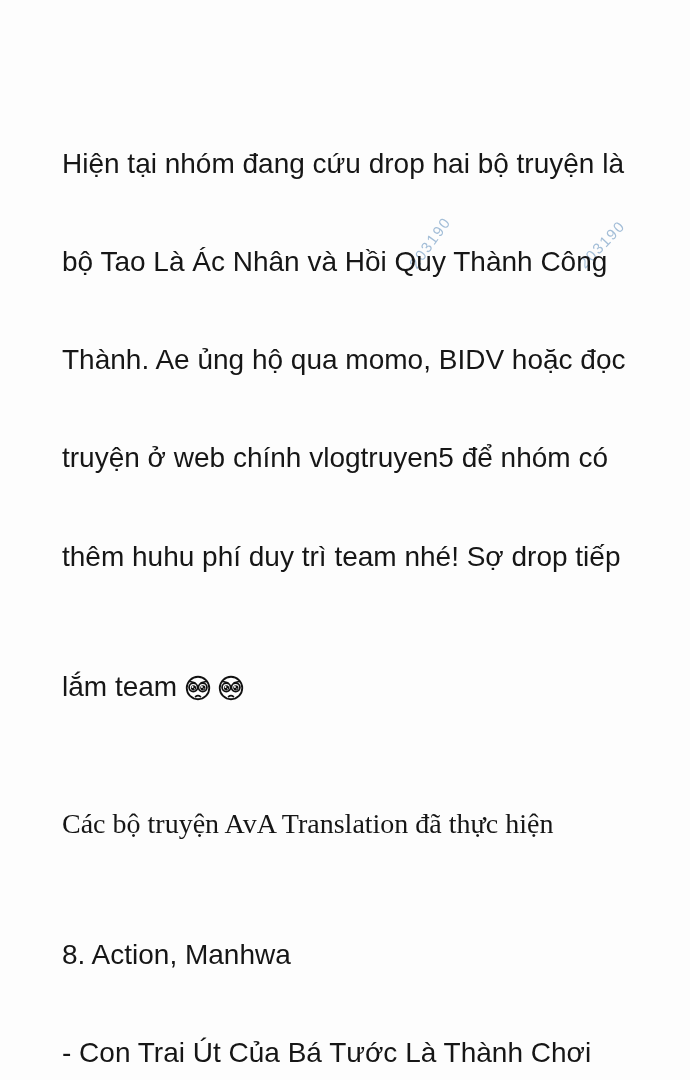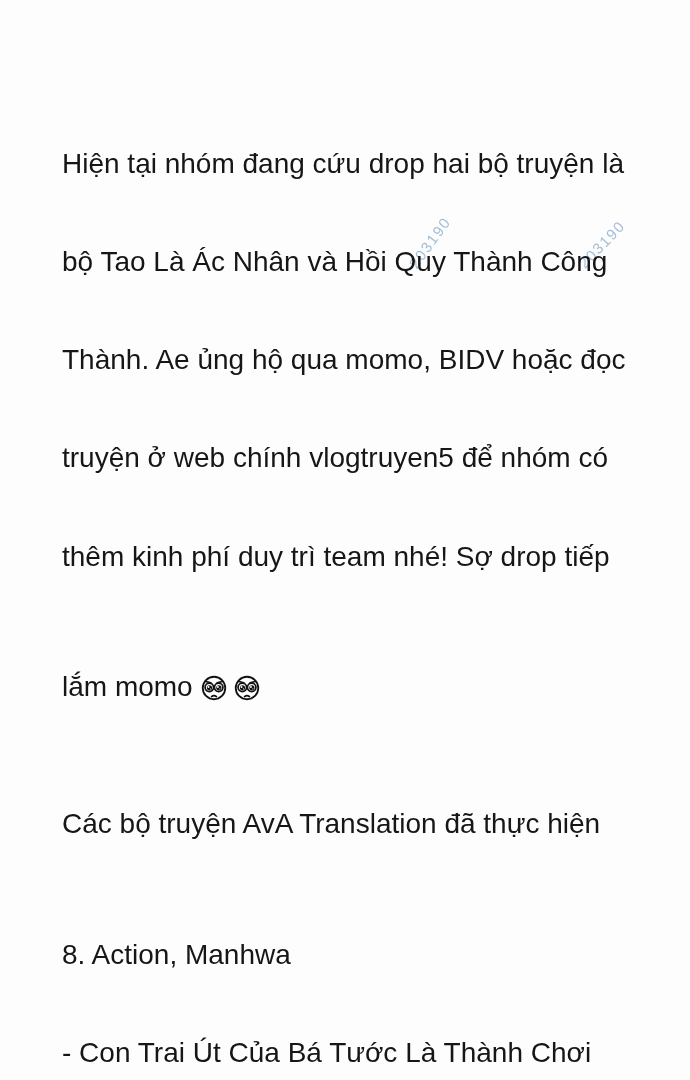--- a/index.html
+++ b/index.html
@@ -35,21 +35,21 @@
     top: 0;
     width: 690px;
     box-sizing: border-box;
     padding: 50px 28px 0 62px;
     color: #161616;
     font-size: 28px;
     line-height: 32.7px;
     white-space: pre;
   }
   .line { min-height: 32.7px; }
-  .heading { margin-top: 6px; }
+  .heading { margin-top: 6px; font-family: Liberation Serif, serif; }
   .emoji-icon {
     display: inline-block;
     vertical-align: -5px;
     margin-left: 8px;
   }
   .emoji-icon + .emoji-icon { margin-left: 7px; }
 </style>
 </head>
 <body>
 
@@ -57,23 +57,23 @@
 
   <span class="watermark wm1">203190</span>
   <span class="watermark wm2">203190</span>
 
   <div class="content">
 
     <div class="line">Hiện tại nhóm đang cứu drop hai bộ truyện là</div>
     <div class="line">bộ Tao Là Ác Nhân và Hồi Quy Thành Công</div>
     <div class="line">Thành. Ae ủng hộ qua momo, BIDV hoặc đọc</div>
     <div class="line">truyện ở web chính vlogtruyen5 để nhóm có</div>
-    <div class="line">thêm kinh phí duy trì team nhé! Sợ drop tiếp</div>
+    <div class="line">thêm huhu phí duy trì team nhé! Sợ drop tiếp</div>
 
-    <div class="line"><span>lắm momo</span><svg class="emoji-icon" width="26" height="26" viewBox="0 0 30 30">
+    <div class="line"><span>lắm team</span><svg class="emoji-icon" width="26" height="26" viewBox="0 0 30 30">
         <circle cx="15" cy="15" r="13" fill="#ffffff" stroke="#111" stroke-width="2.1"></circle>
         <path d="M4.8 7.2 L11.3 9.0" stroke="#111" stroke-width="1.8" stroke-linecap="round" fill="none"></path>
         <path d="M25.2 7.2 L18.7 9.0" stroke="#111" stroke-width="1.8" stroke-linecap="round" fill="none"></path>
         <circle cx="9.6" cy="14.2" r="4.9" fill="#ffffff" stroke="#111" stroke-width="2"></circle>
         <circle cx="9.8" cy="14.8" r="3" fill="#111"></circle>
         <circle cx="8.7" cy="13.8" r="1.1" fill="#ffffff"></circle>
         <circle cx="11" cy="16" r="0.6" fill="#ffffff"></circle>
         <circle cx="20.4" cy="14.2" r="4.9" fill="#ffffff" stroke="#111" stroke-width="2"></circle>
         <circle cx="20.6" cy="14.8" r="3" fill="#111"></circle>
         <circle cx="19.5" cy="13.8" r="1.1" fill="#ffffff"></circle>

